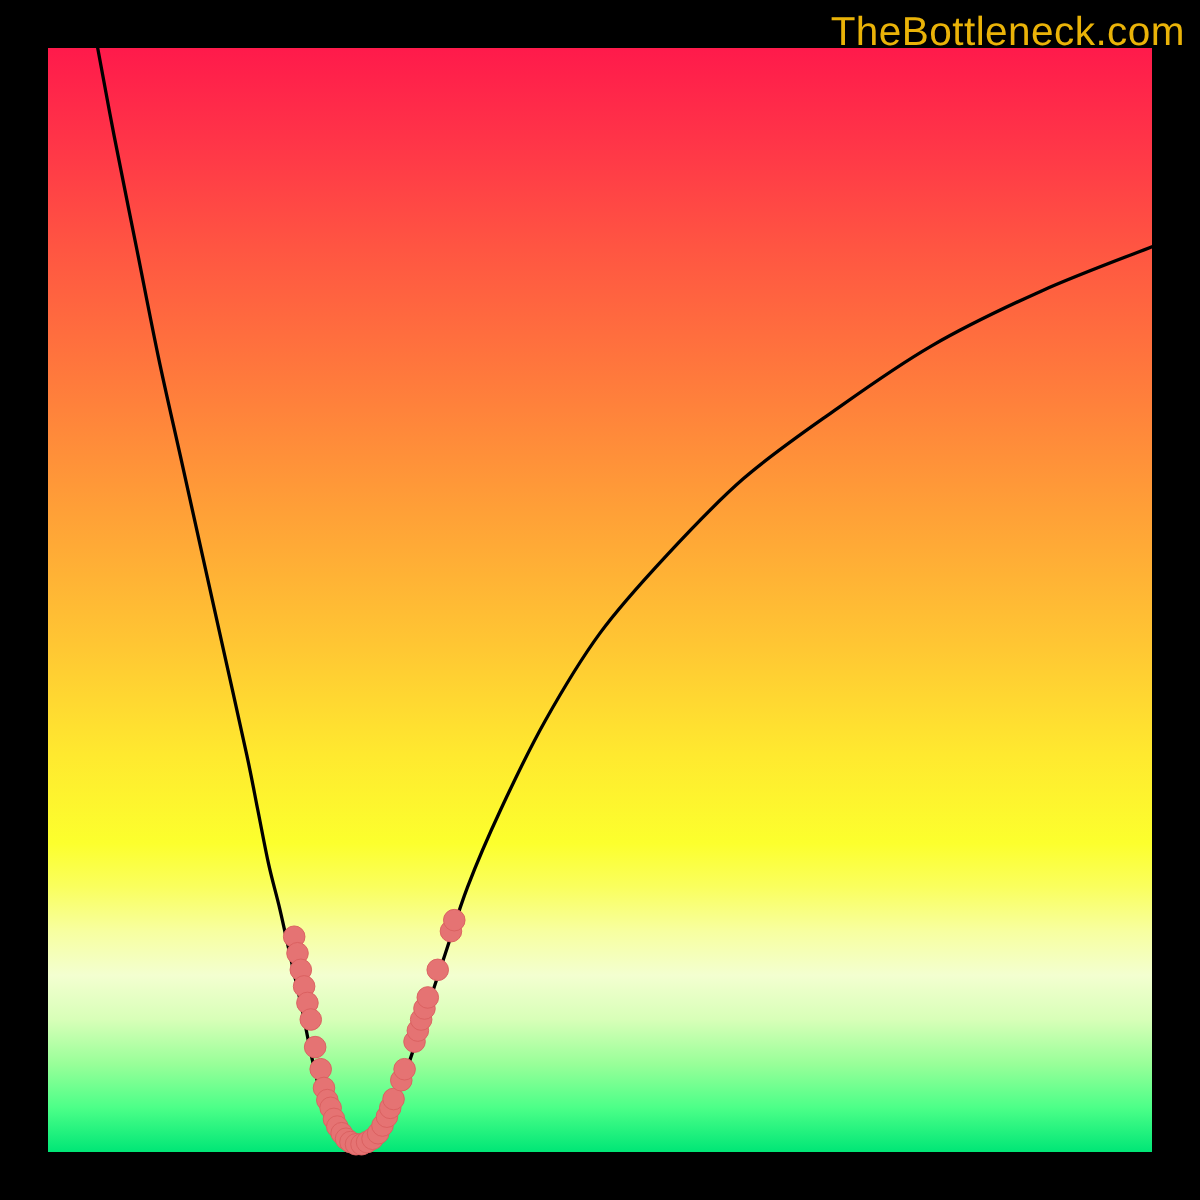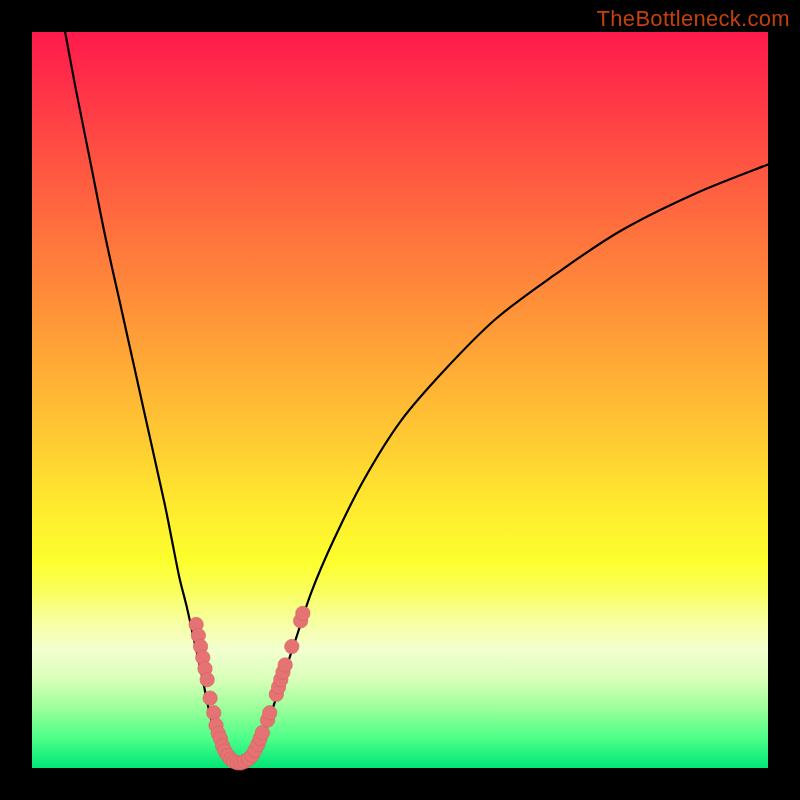--- a/index.html
+++ b/index.html
@@ -41,22 +41,22 @@
       #d8ffb8 88%,
       #99ff99 92%,
       #4cff88 96%,
       #00e676 100%
     );
   }
   .watermark {
     position: absolute;
     top: 6px;
     right: 10px;
-    color: #c2410c;
-    font-size: 22px;
+    color: #eab308;
+    font-size: 27px;
     font-weight: 500;
     letter-spacing: 0.3px;
     user-select: none;
   }
   svg.curve {
     position: absolute;
     left: 0;
     top: 0;
     width: 736px;
     height: 736px;

